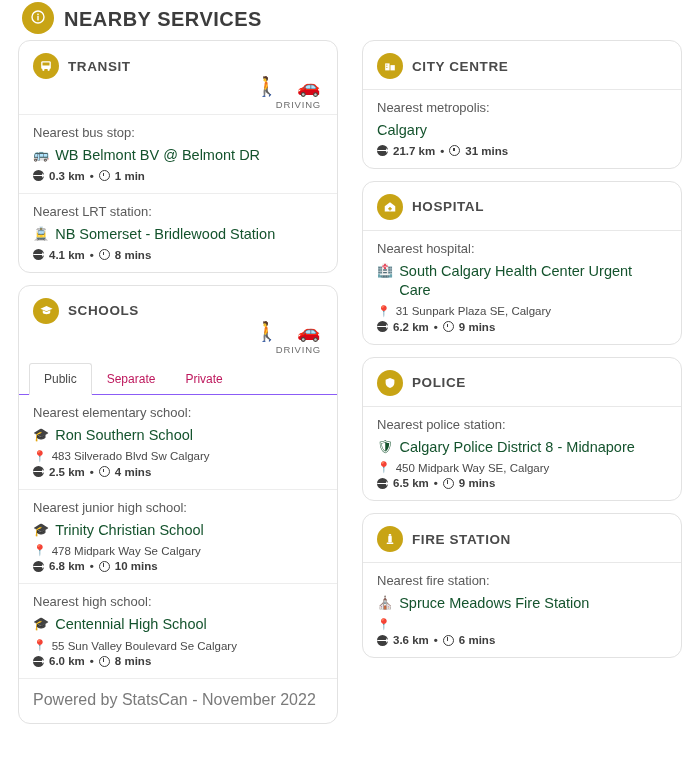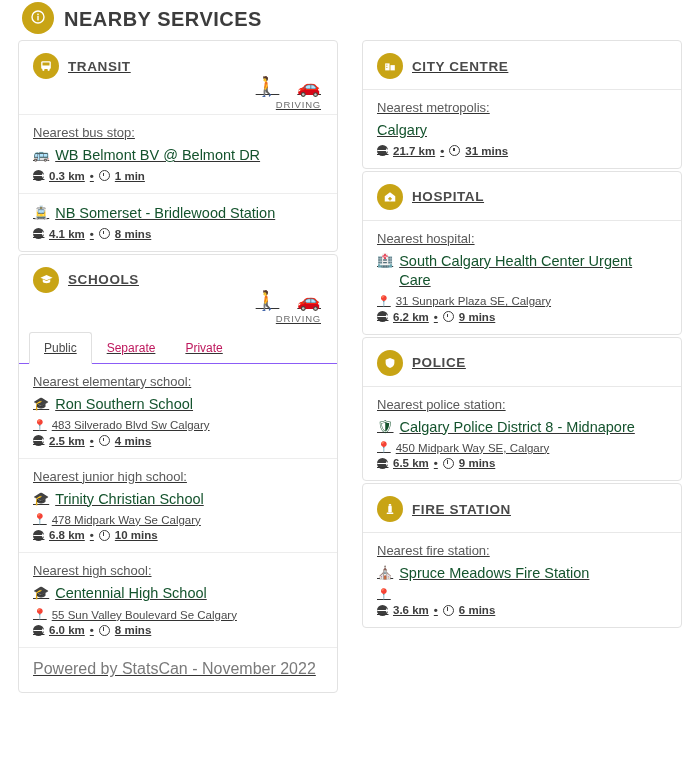--- a/index.html
+++ b/index.html
@@ -48,25 +48,24 @@
     display: flex;
     gap: 24px;
     padding: 0 18px;
     align-items: flex-start;
   }
   .col { width: 320px; flex: 0 0 320px; }
 
   
   .card {
     border: 1px solid #e2e2e2;
-    border-radius: 4px;
+    border-radius: 12px;
     background: #fff;
-    margin-bottom: 2px;
+    margin-bottom: 12px;
     position: relative;
-    text-decoration: underline;
   }
   .card-head {
     display: flex;
     align-items: center;
     gap: 9px;
     padding: 12px 14px 10px 14px;
   }
   .cat-icon {
     width: 26px; height: 26px;
     border-radius: 50%;
@@ -255,20 +254,21 @@
           <div class="entry-metrics">
             <span class="dist-dot">⟶</span>
             <span>0.3 km</span>
             <span class="metric-sep">•</span>
             <span class="clock"></span>
             <span>1 min</span>
           </div>
         </div>
 
         <div class="entry">
+          <div class="entry-label">Nearest LRT station:</div>
           <div class="entry-name">
             <span class="nm-ic">🚊</span>
             <span class="nm-txt">NB Somerset - Bridlewood Station</span>
           </div>
           <div class="entry-metrics">
             <span class="dist-dot">⟶</span>
             <span>4.1 km</span>
             <span class="metric-sep">•</span>
             <span class="clock"></span>
             <span>8 mins</span>

